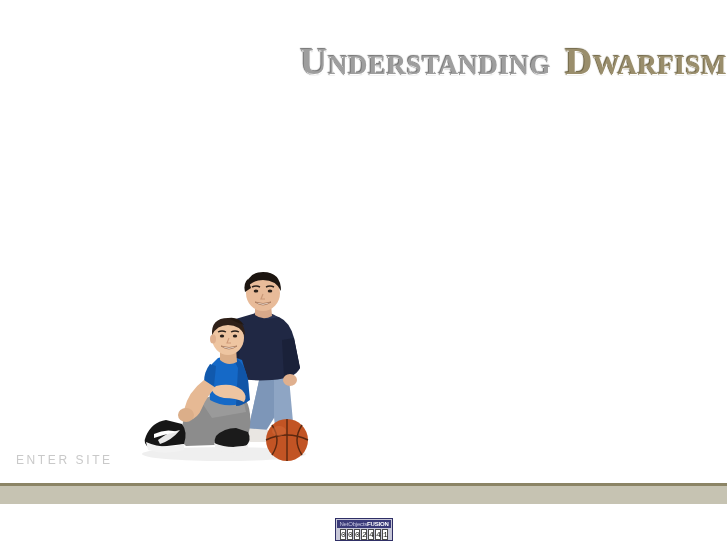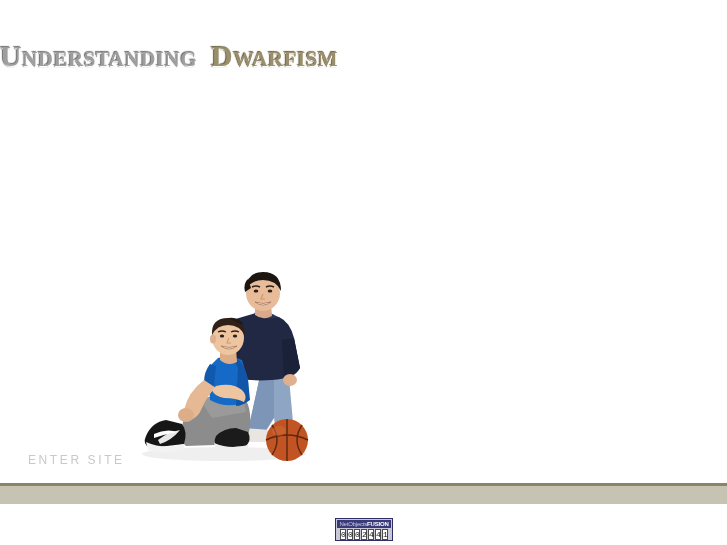--- a/index.html
+++ b/index.html
@@ -14,23 +14,23 @@
     overflow: hidden;
     font-family: "Liberation Sans", sans-serif;
   }
 
   
   #site-title {
     position: absolute;
     left: 0;
     top: 14px;
     width: 727px;
-    text-align: left;
+    text-align: right;
     font-family: "Liberation Serif", serif;
-    font-size: 30px;
+    font-size: 38px;
     line-height: 44px;
     letter-spacing: 0.5px;
     font-variant: small-caps;
     white-space: nowrap;
     -webkit-font-smoothing: antialiased;
   }
   #site-title .word-a {
     color: #9e9e9e;
     text-shadow: 1px 1px 0 #ffffff, -1px -1px 1px #6f6f6f, 0 1px 1px #7a7a7a;
   }
@@ -46,21 +46,21 @@
     left: 124px;
     top: 268px;
     width: 194px;
     height: 198px;
   }
   #hero-photo svg { display: block; }
 
   
   #enter-site-link {
     position: absolute;
-    left: 28px;
+    left: 16px;
     top: 453px;
     font-family: "Liberation Sans", sans-serif;
     font-size: 12px;
     line-height: 14px;
     letter-spacing: 2.6px;
     color: #c9c9c9;
     text-decoration: none;
     cursor: pointer;
     white-space: nowrap;
   }

